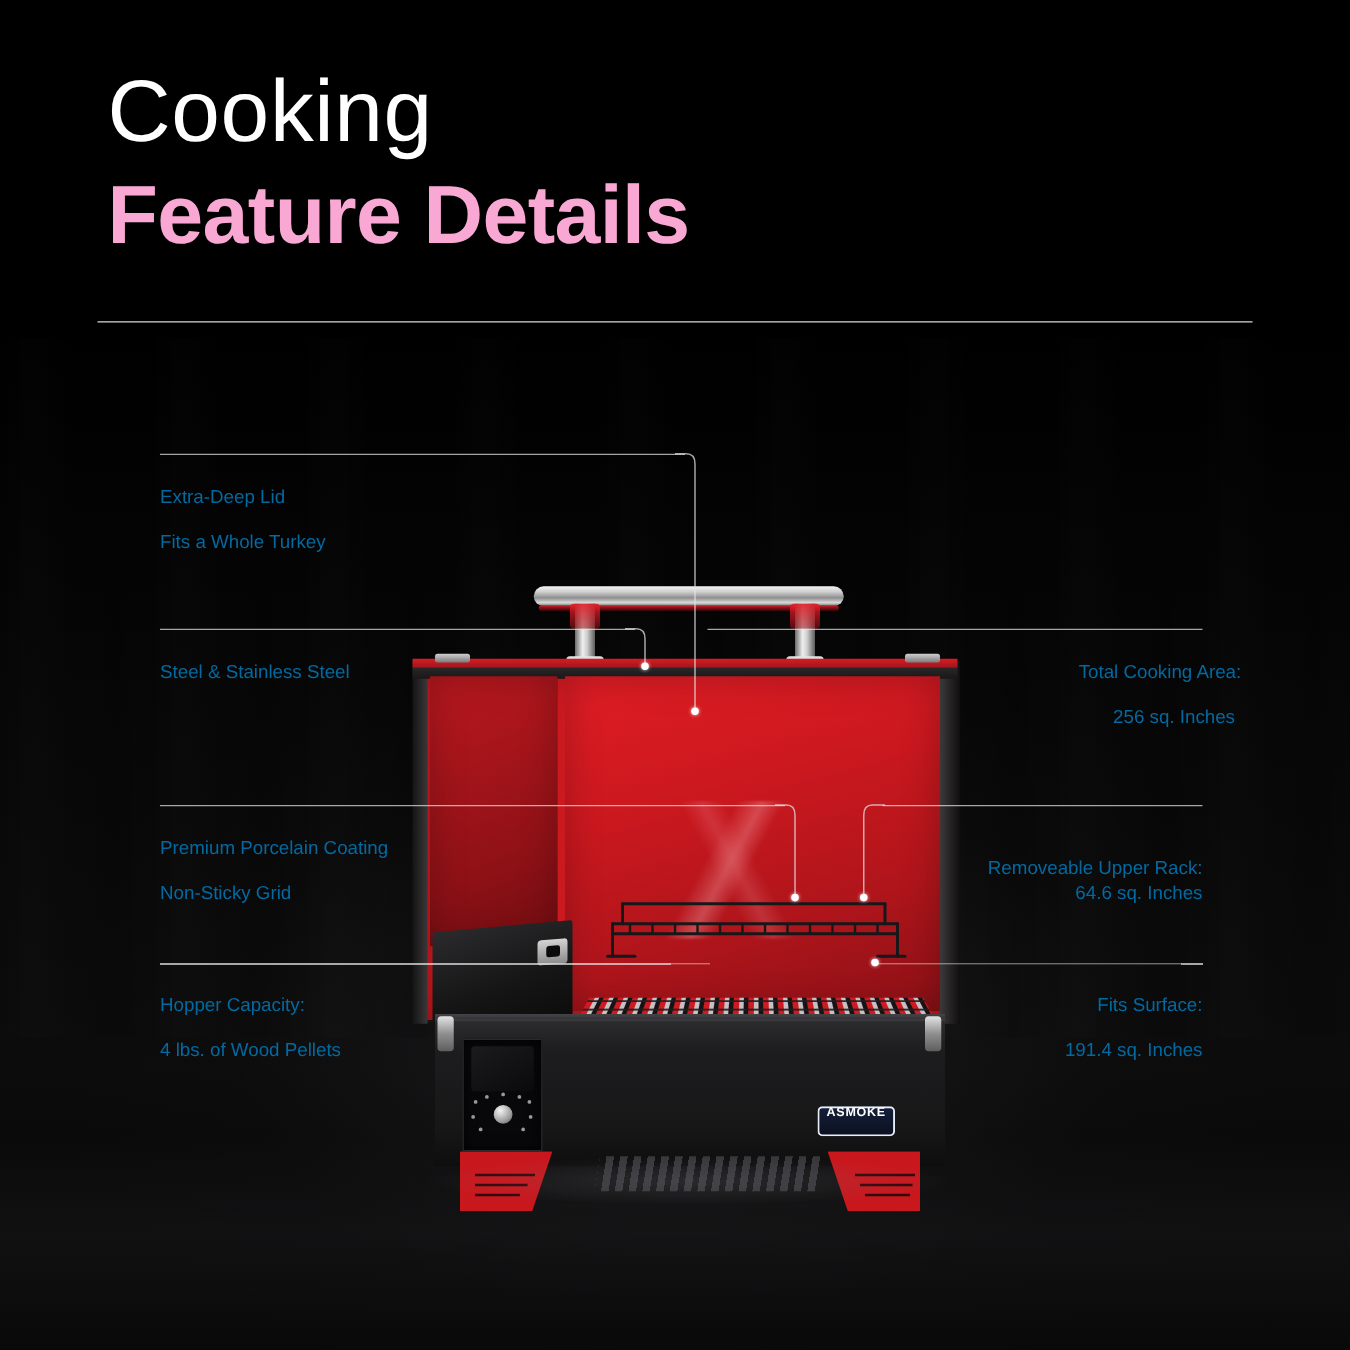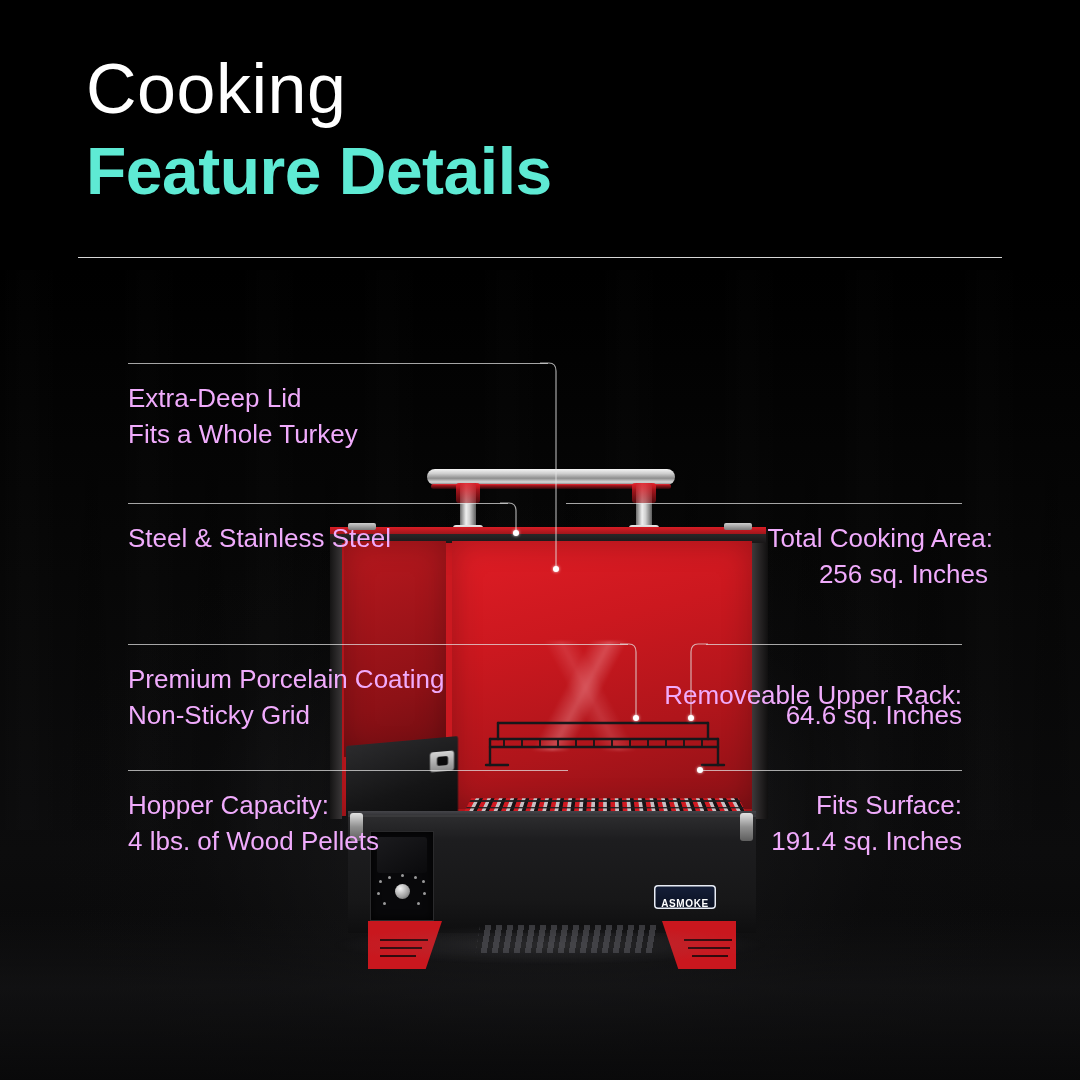--- a/index.html
+++ b/index.html
@@ -21,27 +21,27 @@
     background:linear-gradient(180deg,rgba(0,0,0,0) 0%,rgba(26,26,28,.5) 45%,rgba(10,10,11,.85) 100%);
   }
   .drapes{position:absolute;left:0;top:270px;width:1080px;height:560px;opacity:.5;
     background:repeating-linear-gradient(90deg,
       rgba(255,255,255,0) 0px,rgba(255,255,255,.020) 26px,rgba(255,255,255,0) 60px,rgba(0,0,0,.25) 92px,rgba(255,255,255,0) 120px);
   }
 
   
   .hdr{position:absolute;left:86px;top:52px;}
   .hdr .t1{font-size:70px;font-weight:300;letter-spacing:.5px;line-height:74px;color:#fff;}
-  .hdr .t2{font-size:66px;font-weight:700;letter-spacing:-0.5px;line-height:78px;color:#5eead4;margin-top:6px;text-align:right;}
+  .hdr .t2{font-size:66px;font-weight:700;letter-spacing:-0.5px;line-height:78px;color:#f9a8d4;margin-top:6px;text-align:right;}
   .hdr-rule{position:absolute;left:78px;top:257px;width:924px;height:1px;background:#e9e9e9;opacity:.92;}
 
   
   .cal{position:absolute;}
   .cal .ln{position:absolute;height:1px;background:rgba(228,228,228,.72);}
-  .cal .txt{position:absolute;font-size:26px;line-height:32px;font-weight:400;color:#f0abfc;white-space:nowrap;}
+  .cal .txt{position:absolute;font-size:15px;line-height:32px;font-weight:400;color:#0369a1;white-space:nowrap;}
   .cal .txt.r{text-align:right;}
   .dot{position:absolute;width:6px;height:6px;border-radius:50%;background:#fff;
        box-shadow:0 0 3px rgba(255,255,255,.9);}
   .leader{position:absolute;}
   .leader svg{display:block;overflow:visible;}
 
   
   .product{position:absolute;left:300px;top:455px;width:500px;height:570px;}
 
   
@@ -108,21 +108,21 @@
     background:linear-gradient(180deg,#45454a,#232326);}
   .ctrl{position:absolute;left:22px;top:14px;width:62px;height:88px;background:#08080a;
     border:1px solid #2a2a2c;box-shadow:inset 0 0 10px rgba(0,0,0,.9);}
   .ctrl-win{position:absolute;left:6px;top:5px;width:50px;height:36px;border-radius:3px;
     background:linear-gradient(150deg,#1b1b1e,#0a0a0c);}
   .knob{position:absolute;left:24px;top:52px;width:15px;height:15px;border-radius:50%;
     background:radial-gradient(circle at 35% 30%,#f3f3f3,#9f9f9f 60%,#4c4c4c);}
   .knob-ticks{position:absolute;left:6px;top:44px;width:50px;height:32px;}
   .knob-ticks i{position:absolute;width:3px;height:3px;border-radius:50%;background:rgba(215,215,215,.7);}
   .logo{position:absolute;left:306px;top:68px;width:62px;height:24px;border-radius:4px;
-    background:linear-gradient(180deg,#16203a,#0a1020);display:flex;align-items:flex-end;justify-content:center;
+    background:linear-gradient(180deg,#16203a,#0a1020);display:flex;align-items:flex-start;justify-content:center;
     box-shadow:inset 0 0 0 1.5px #e9edf5;}
   .logo span{font-size:10px;font-weight:700;letter-spacing:.6px;color:#fff;}
   .vent{position:absolute;left:130px;top:108px;width:180px;height:28px;
     background:repeating-linear-gradient(90deg,
       rgba(0,0,0,0) 0px,rgba(0,0,0,0) 5px,
       rgba(58,58,62,.95) 5px,rgba(58,58,62,.95) 11px);
     transform:skewX(-9deg);}
   .foot{position:absolute;top:104px;width:74px;height:48px;background:#c9171e;}
   .foot.l{left:20px;clip-path:polygon(0 0,100% 0,78% 100%,0 100%);}
   .foot.r{left:314px;clip-path:polygon(0 0,100% 0,100% 100%,22% 100%);}

